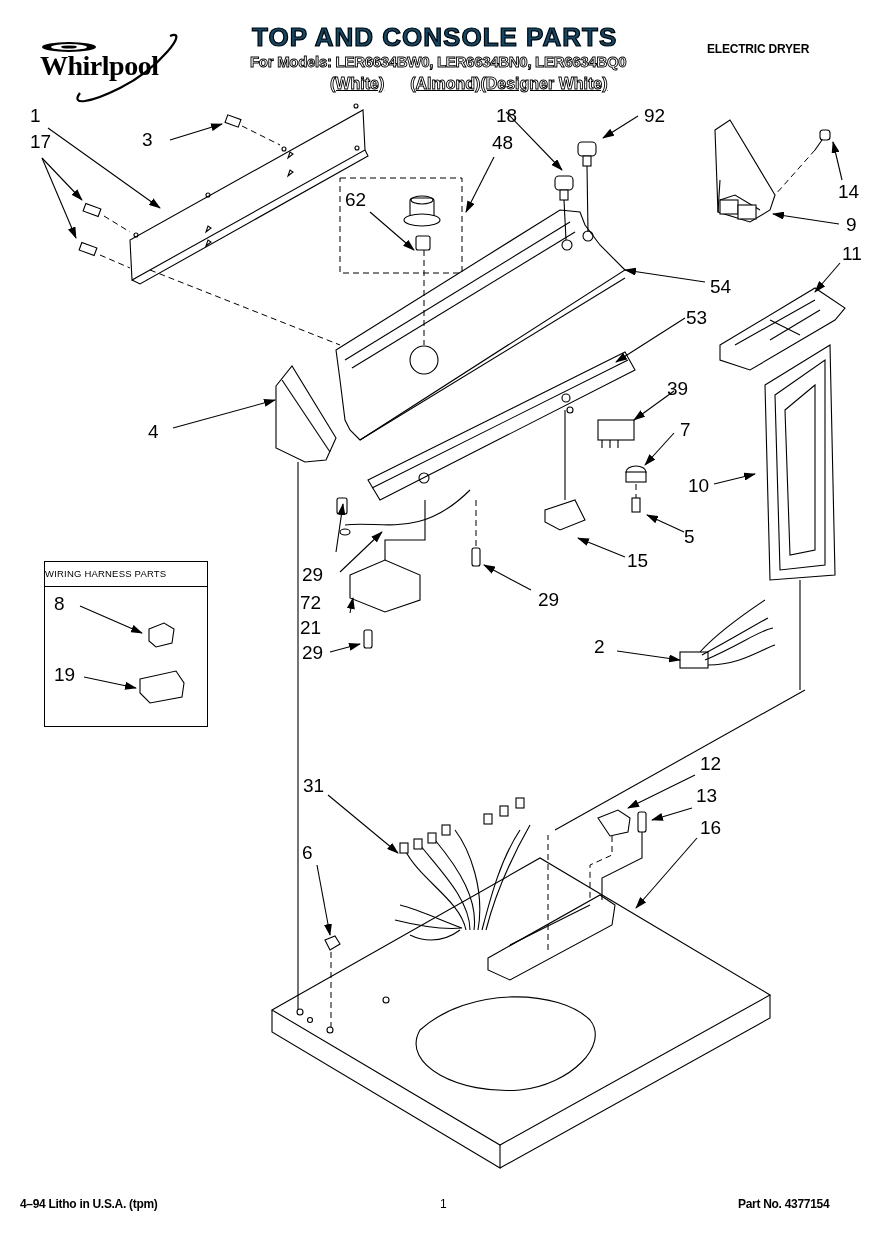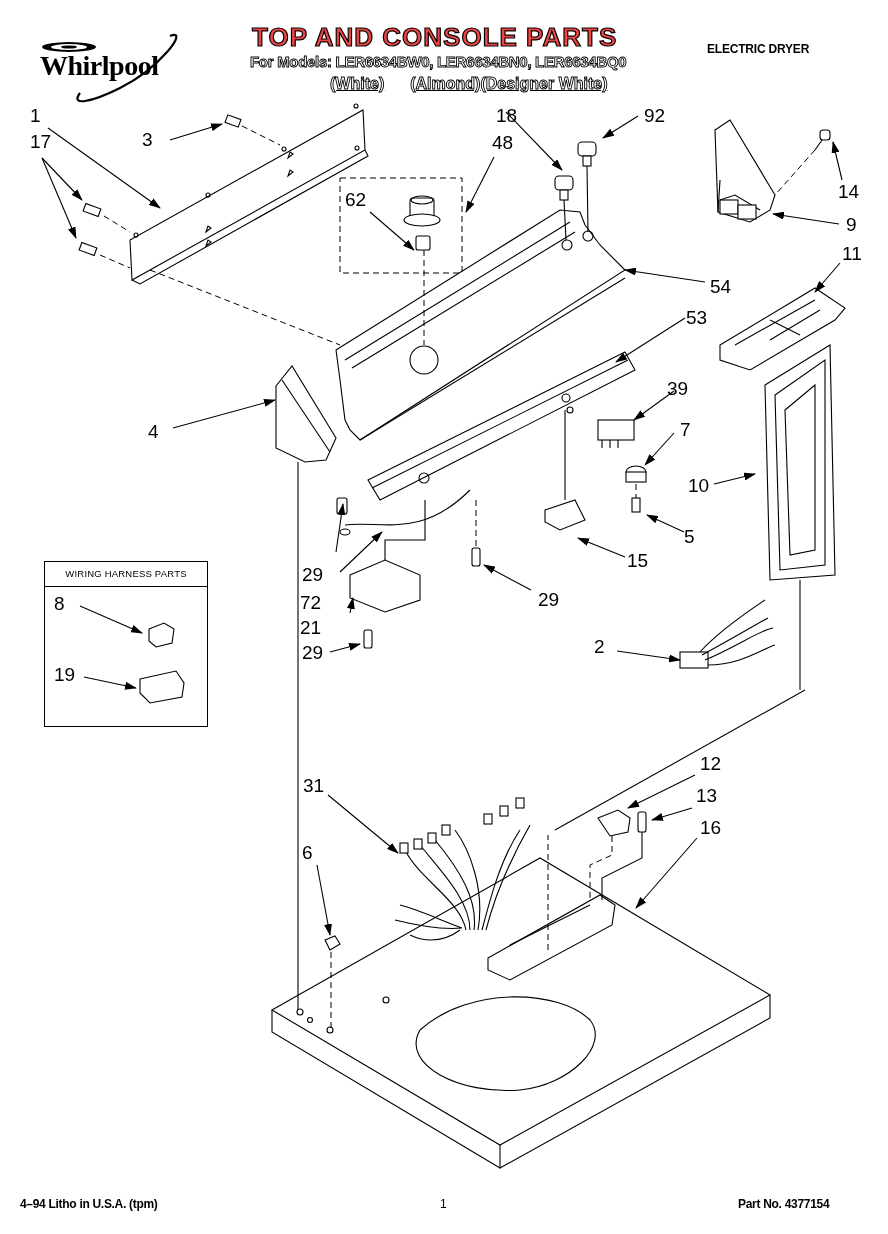--- a/index.html
+++ b/index.html
@@ -1,29 +1,29 @@
 <!DOCTYPE html>
 <html><head>
 <meta charset="utf-8">
 <style>
   html, body { margin:0; padding:0; background:#ffffff; }
   body { width:888px; height:1234px; position:relative; overflow:hidden; font-family:"Liberation Sans", sans-serif; color:#000; }
   .abs { position:absolute; }
   .logo-word { left:40px; top:50px; font-family:"Liberation Serif", serif; font-weight:bold; font-size:28px; letter-spacing:-0.5px; }
   .logo-mark { left:40px; top:40px; width:58px; height:14px; }
-  .title { left:252px; top:22px; font-size:26px; font-weight:bold; color:#ef4444; -webkit-text-stroke:1.2px #000; letter-spacing:1px; white-space:nowrap; }
+  .title { left:252px; top:22px; font-size:26px; font-weight:bold; color:#0c4a6e; -webkit-text-stroke:1.2px #000; letter-spacing:1px; white-space:nowrap; }
   .models { left:226px; top:53px; font-size:15px; font-weight:bold; color:#fff; -webkit-text-stroke:0.9px #000; white-space:nowrap; letter-spacing:-0.3px;margin-left:24px; }
   .colors { left:330px; top:75px; font-size:16px; font-weight:bold; color:#fff; -webkit-text-stroke:0.9px #000; white-space:nowrap; }
   .colors span { margin-right:26px;text-decoration:underline; }
   .colors span:last-child { margin-right:0; }
   .subtitle { left:707px; top:42px; font-size:12px; font-weight:bold; letter-spacing:-0.2px; white-space:nowrap; }
   .callout { font-size:19px; line-height:1; white-space:nowrap; }
   .footer { top:1197px; font-size:12px; font-weight:bold; letter-spacing:-0.3px; white-space:nowrap; }
   .inset { left:44px; top:561px; width:164px; height:166px; border:1.5px solid #000; box-sizing:border-box; }
-  .inset-head { height:24px; border-bottom:1.5px solid #000; font-size:9.5px; text-align:center; line-height:24px; letter-spacing:0.2px; }
+  .inset-head { height:24px; border-bottom:1.5px solid #000; font-size:9.5px; line-height:24px; letter-spacing:0.2px; }
   svg.drawing { position:absolute; left:0; top:0; }
   svg .ln { stroke:#000; stroke-width:1.1; fill:none; }
   svg .dash { stroke:#000; stroke-width:1; fill:none; stroke-dasharray:6 4; }
   svg .fillw { fill:#fff; stroke:#000; stroke-width:1.1; }
   svg .arrow { stroke:#000; stroke-width:1.1; fill:none; marker-end:url(#ah); }
 </style>
 </head>
 <body>
 
 <svg class="abs logo-mark" viewBox="0 0 58 14">

